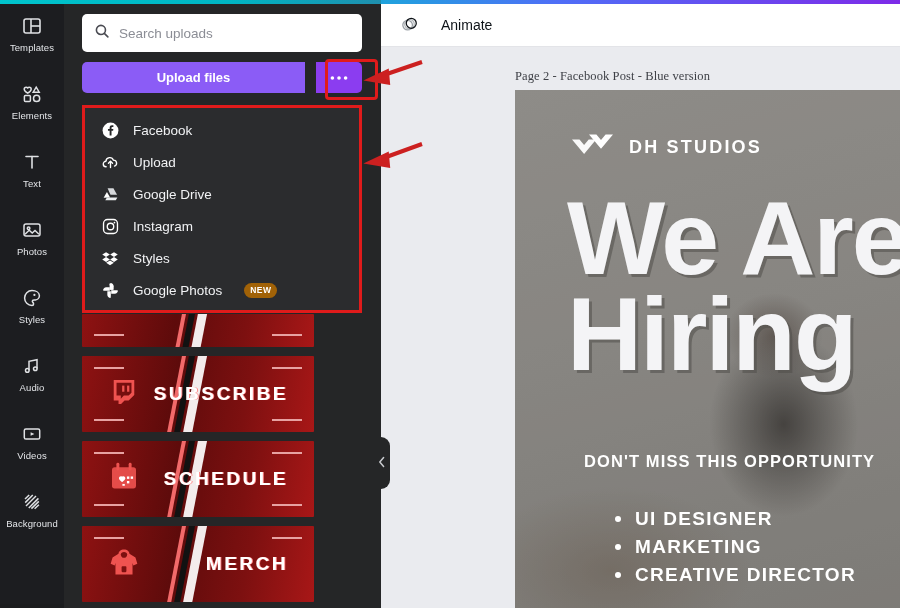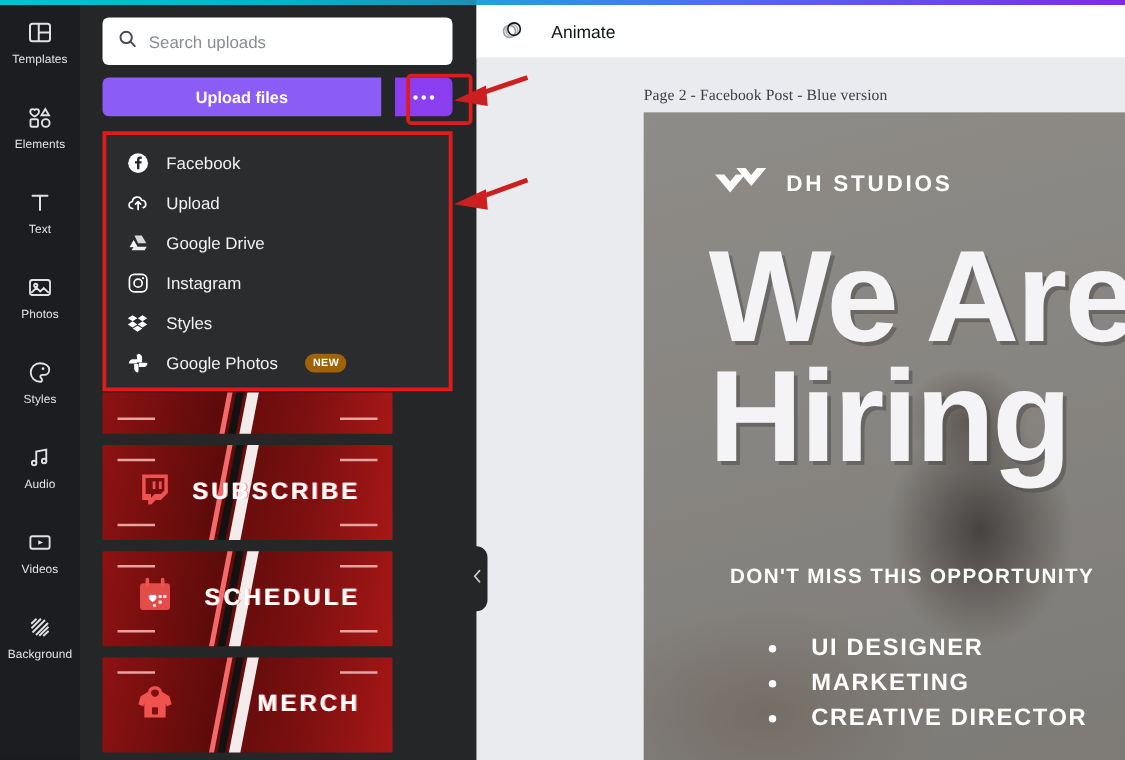--- a/index.html
+++ b/index.html
@@ -169,21 +169,21 @@
   .headline .l2{ display:block; }
   .subhead{
     position:absolute; left:69px; top:362px;
     color:#fff; font-size:16.5px; font-weight:bold; letter-spacing:1.1px;
   }
   .bullets{
     position:absolute; left:100px; top:415px; list-style:none;
   }
   .bullets li{
     color:#fff; font-size:19px; font-weight:bold; letter-spacing:1.3px;
-    line-height:1.47; display:flex; align-items:center; gap:28px;
+    line-height:1.47; display:flex; align-items:center; gap:14px;
   }
   .bullets li .dot{
     width:6px; height:6px; border-radius:50%; background:#fff; flex:none;
   }
 
   
   .collapse{
     position:absolute; left:374px; top:437px; width:16px; height:52px;
     background:#252627; border-radius:0 9px 9px 0; z-index:28;
     display:flex; align-items:center; justify-content:center; cursor:pointer;

